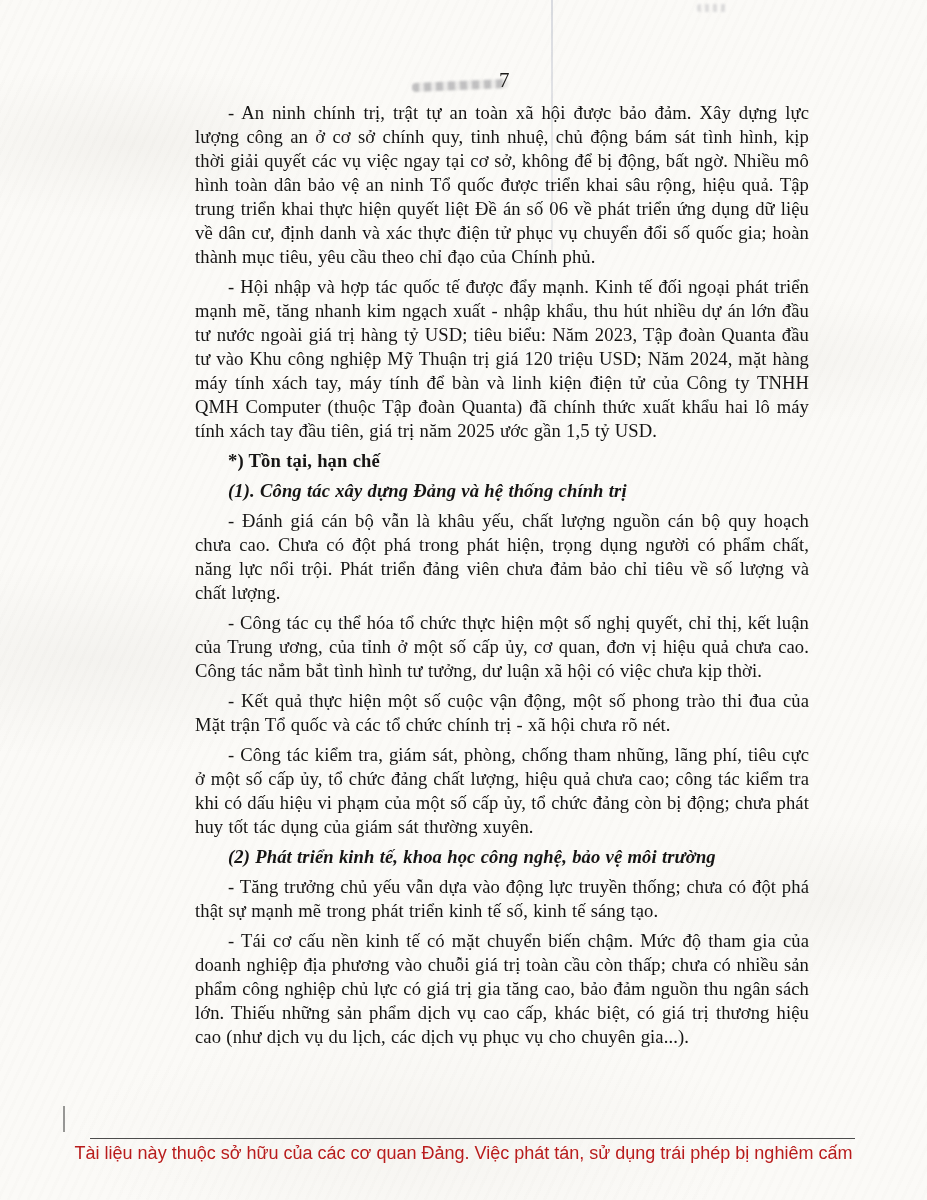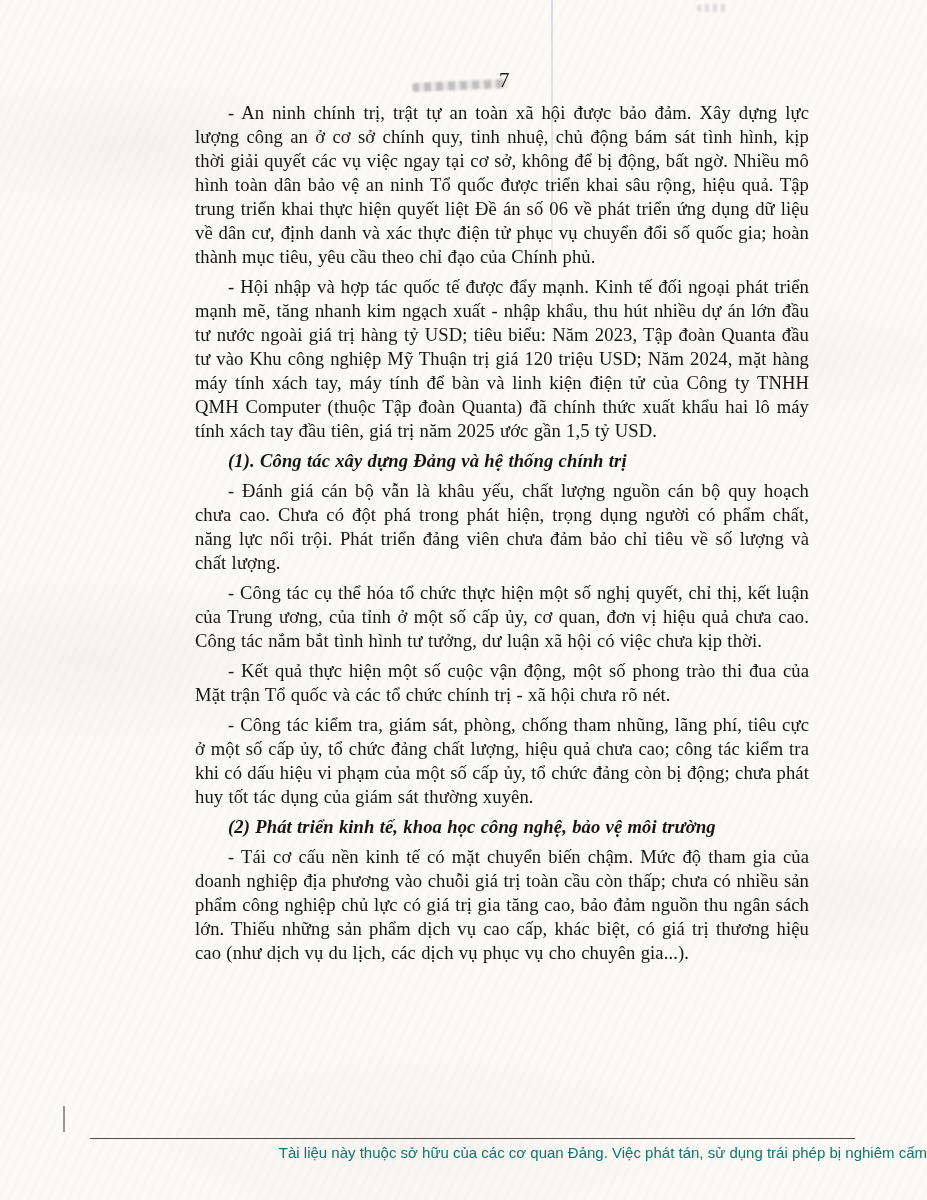--- a/index.html
+++ b/index.html
@@ -61,23 +61,23 @@
   .h-bold{font-weight:bold;}
   .h-bi{font-weight:bold;font-style:italic;}
   .it{}
   
   .footer-line{
     position:absolute;left:90px;top:1138px;width:765px;height:1px;
     background:#4c4c4c;
   }
   .footer-text{
     position:absolute;left:0;right:0;top:1145px;
-    text-align:right;
+    text-align:center;
     font-family:"Liberation Sans", sans-serif;
-    font-size:15px;line-height:16px;color:#0f766e;
+    font-size:18px;line-height:16px;color:#b91c1c;
   }
   .edge-tick{
     position:absolute;left:63px;top:1106px;width:2px;height:26px;
     background:rgba(70,70,70,.55);filter:blur(.3px);
   }
 </style>
 </head>
 <body>
 
 <div class="page">
@@ -85,25 +85,27 @@
 
   <div class="smudge-top"></div>
   <div class="vline"></div>
   <div class="smudge"></div>
 
   <div class="page-number">7</div>
 
   <div class="content">
     <p>- An ninh chính trị, trật tự an toàn xã hội được bảo đảm. Xây dựng lực lượng công an ở cơ sở chính quy, tinh nhuệ, chủ động bám sát tình hình, kịp thời giải quyết các vụ việc ngay tại cơ sở, không để bị động, bất ngờ. Nhiều mô hình toàn dân bảo vệ an ninh Tổ quốc được triển khai sâu rộng, hiệu quả. Tập trung triển khai thực hiện quyết liệt Đề án số 06 về phát triển ứng dụng dữ liệu về dân cư, định danh và xác thực điện tử phục vụ chuyển đổi số quốc gia; hoàn thành mục tiêu, yêu cầu theo chỉ đạo của Chính phủ.</p>
     <p>- Hội nhập và hợp tác quốc tế được đẩy mạnh. Kinh tế đối ngoại phát triển mạnh mẽ, tăng nhanh kim ngạch xuất - nhập khẩu, thu hút nhiều dự án lớn đầu tư nước ngoài giá trị hàng tỷ USD; tiêu biểu: Năm 2023, Tập đoàn Quanta đầu tư vào Khu công nghiệp Mỹ Thuận trị giá 120 triệu USD; Năm 2024, mặt hàng máy tính xách tay, máy tính để bàn và linh kiện điện tử của Công ty TNHH QMH Computer (thuộc Tập đoàn Quanta) đã chính thức xuất khẩu hai lô máy tính xách tay đầu tiên, giá trị năm 2025 ước gần 1,5 tỷ USD.</p>
+    <p class="h-bold">*) Tồn tại, hạn chế</p>
     <p class="h-bi">(1). Công tác xây dựng Đảng và hệ thống chính trị</p>
     <p>- Đánh giá cán bộ vẫn là khâu yếu, chất lượng nguồn cán bộ quy hoạch chưa cao. Chưa có đột phá trong phát hiện, trọng dụng người có phẩm chất, năng lực nổi trội. Phát triển đảng viên chưa đảm bảo chỉ tiêu về số lượng và chất lượng.</p>
     <p>- Công tác cụ thể hóa tổ chức thực hiện một số nghị quyết, chỉ thị, kết luận của Trung ương, của tỉnh ở một số cấp ủy, cơ quan, đơn vị hiệu quả chưa cao. Công tác nắm bắt tình hình tư tưởng, dư luận xã hội có việc chưa kịp thời.</p>
     <p>- Kết quả thực hiện một số cuộc vận động, một số phong trào thi đua của Mặt trận Tổ quốc và các tổ chức chính trị - xã hội chưa rõ nét.</p>
     <p>- Công tác kiểm tra, giám sát, phòng, chống tham nhũng, lãng phí, tiêu cực ở một số cấp ủy, tổ chức đảng chất lượng, hiệu quả chưa cao; công tác kiểm tra khi có dấu hiệu vi phạm của một số cấp ủy, tổ chức đảng còn bị động; chưa phát huy tốt tác dụng của giám sát thường xuyên.</p>
     <p class="h-bi">(2) Phát triển kinh tế, khoa học công nghệ, bảo vệ môi trường</p>
+    <p>- Tăng trưởng chủ yếu vẫn dựa vào động lực truyền thống; chưa có đột phá thật sự mạnh mẽ trong phát triển kinh tế số, kinh tế sáng tạo.</p>
     <p><span>- Tái cơ cấu nền kinh tế có mặt chuyển biến chậm. Mức độ tham gia của doanh nghiệp địa phương vào chuỗi giá trị toàn cầu còn thấp; chưa có nhiều sản phẩm công nghiệp chủ lực có giá trị gia tăng cao, bảo đảm nguồn thu ngân sách lớn. Thiếu những sản phẩm dịch vụ cao cấp, khác biệt, có giá trị thương hiệu cao </span><span class="it">(như dịch vụ du lịch, các dịch vụ phục vụ cho chuyên gia...).</span></p>
   </div>
 
   <div class="edge-tick"></div>
   <div class="footer-line"></div>
   <div class="footer-text">Tài liệu này thuộc sở hữu của các cơ quan Đảng. Việc phát tán, sử dụng trái phép bị nghiêm cấm</div>
 </div>
 
 </body></html>

